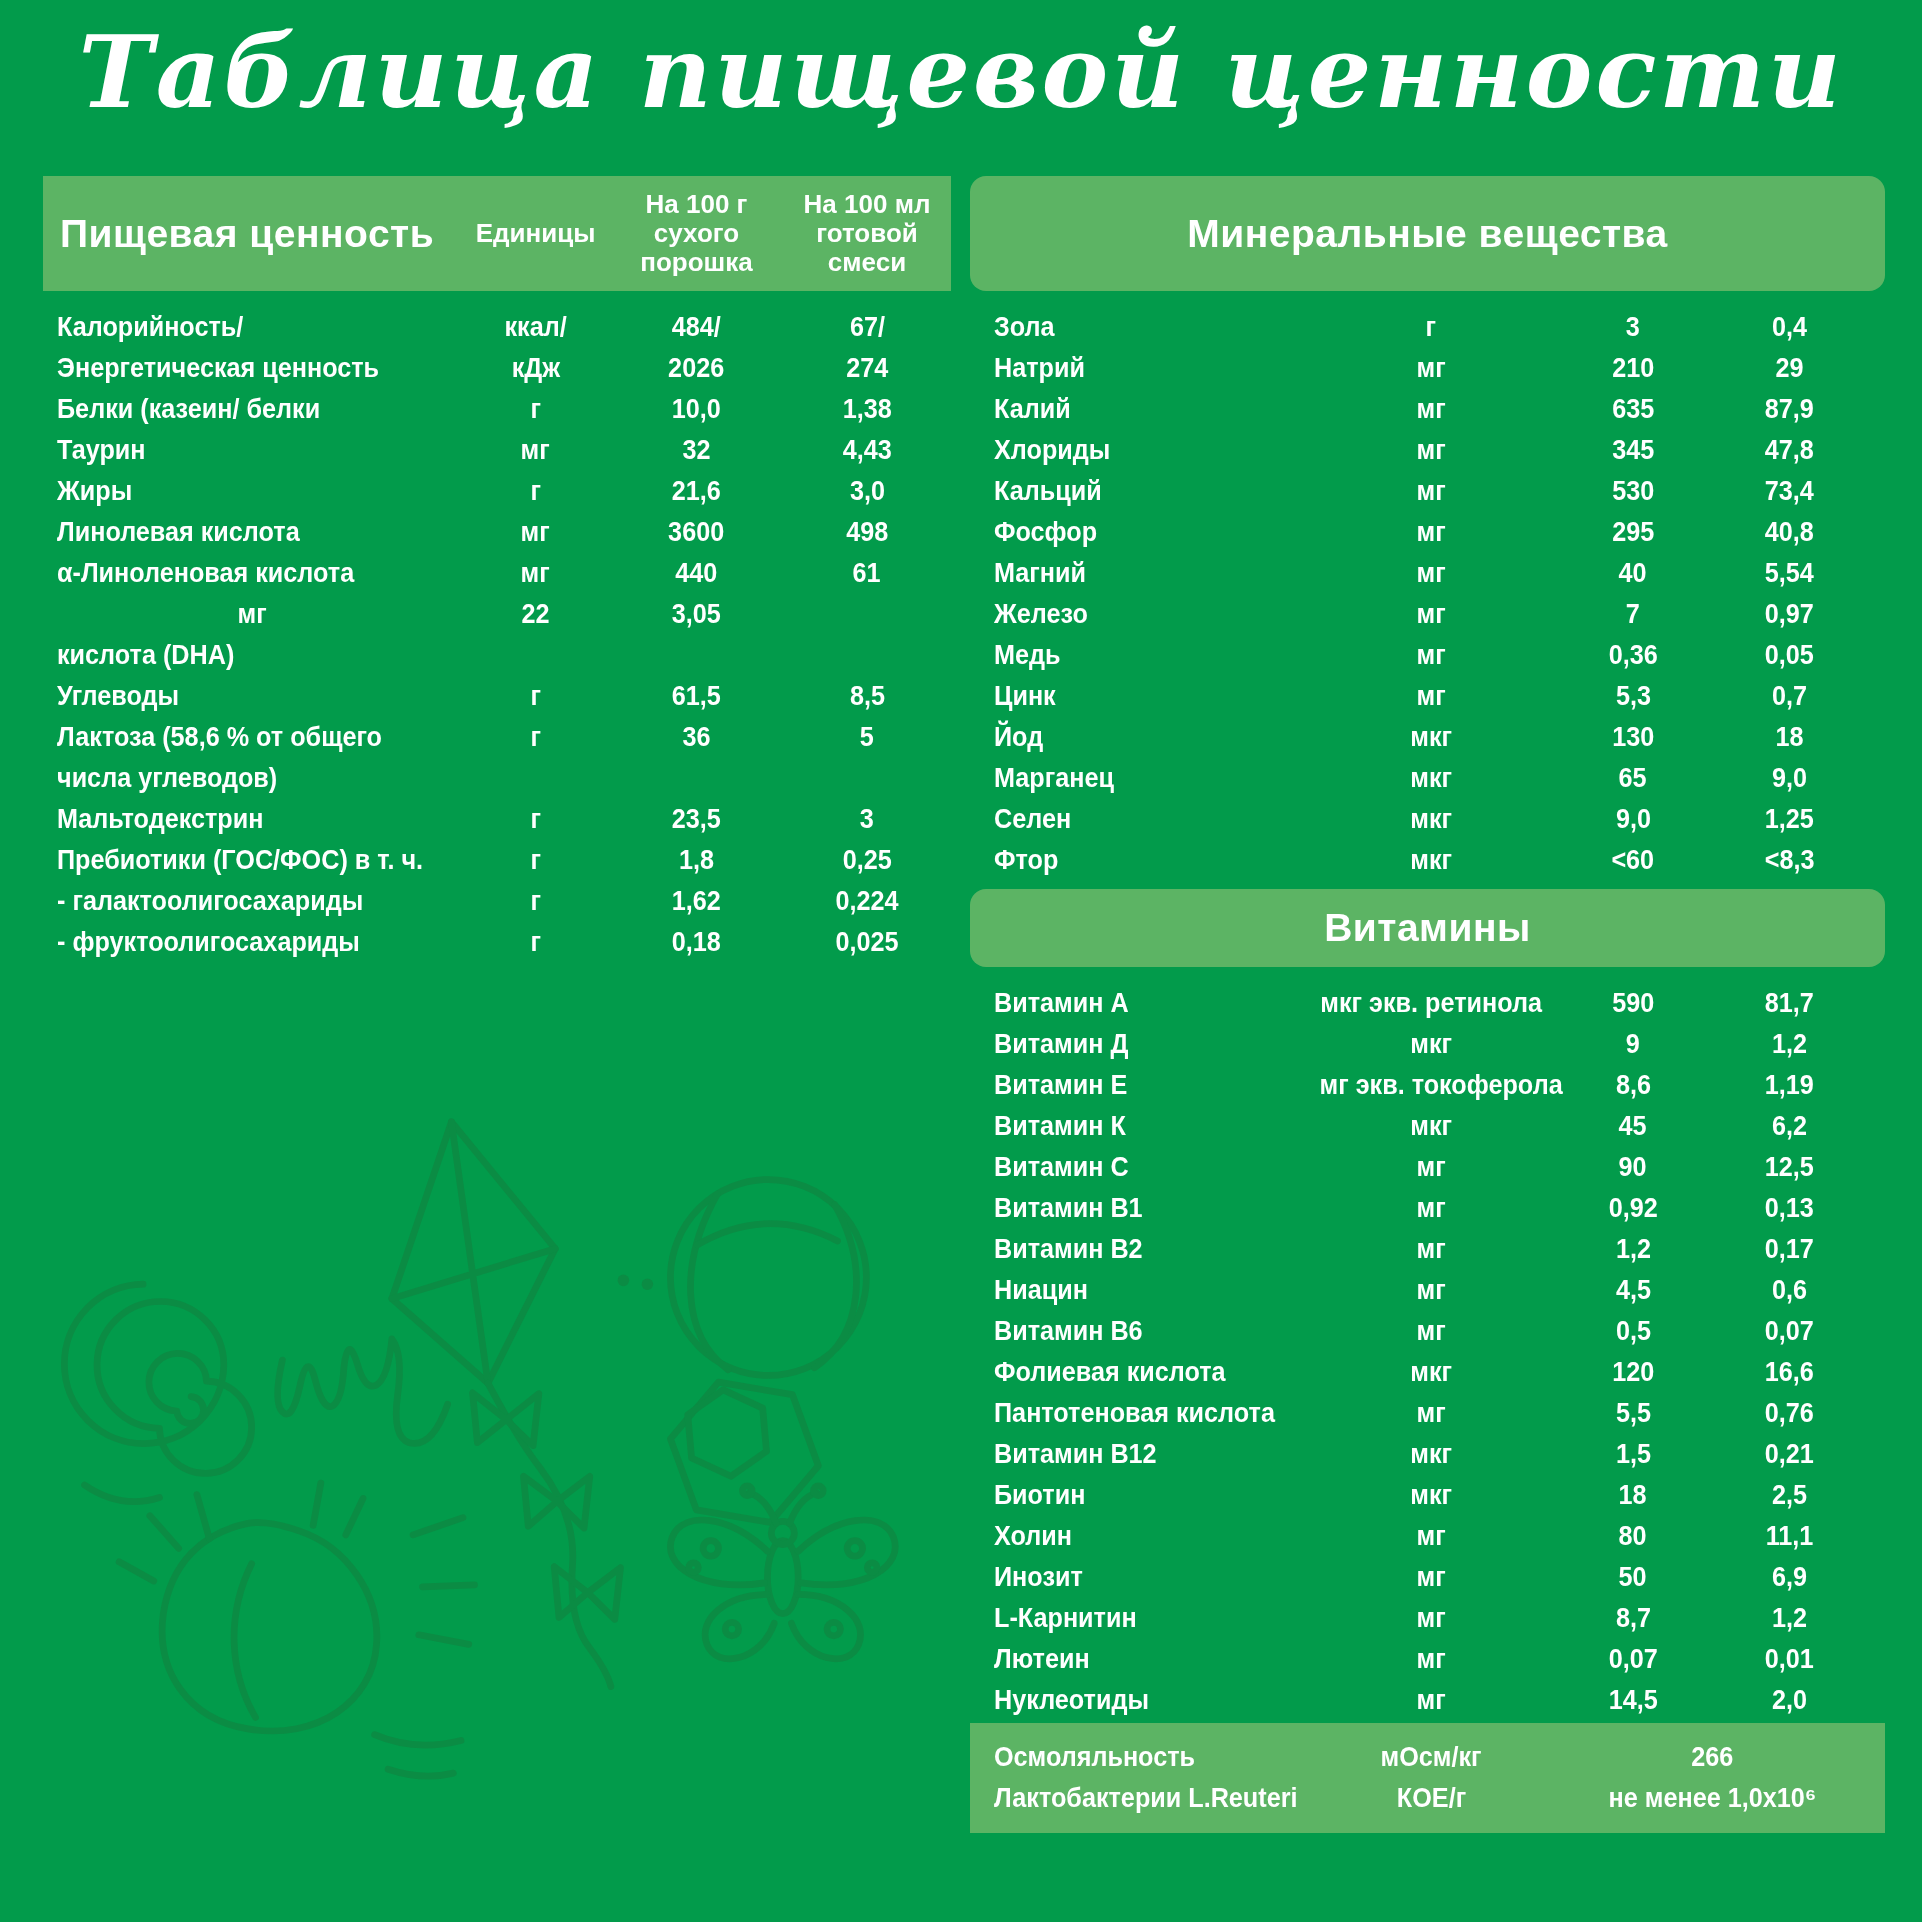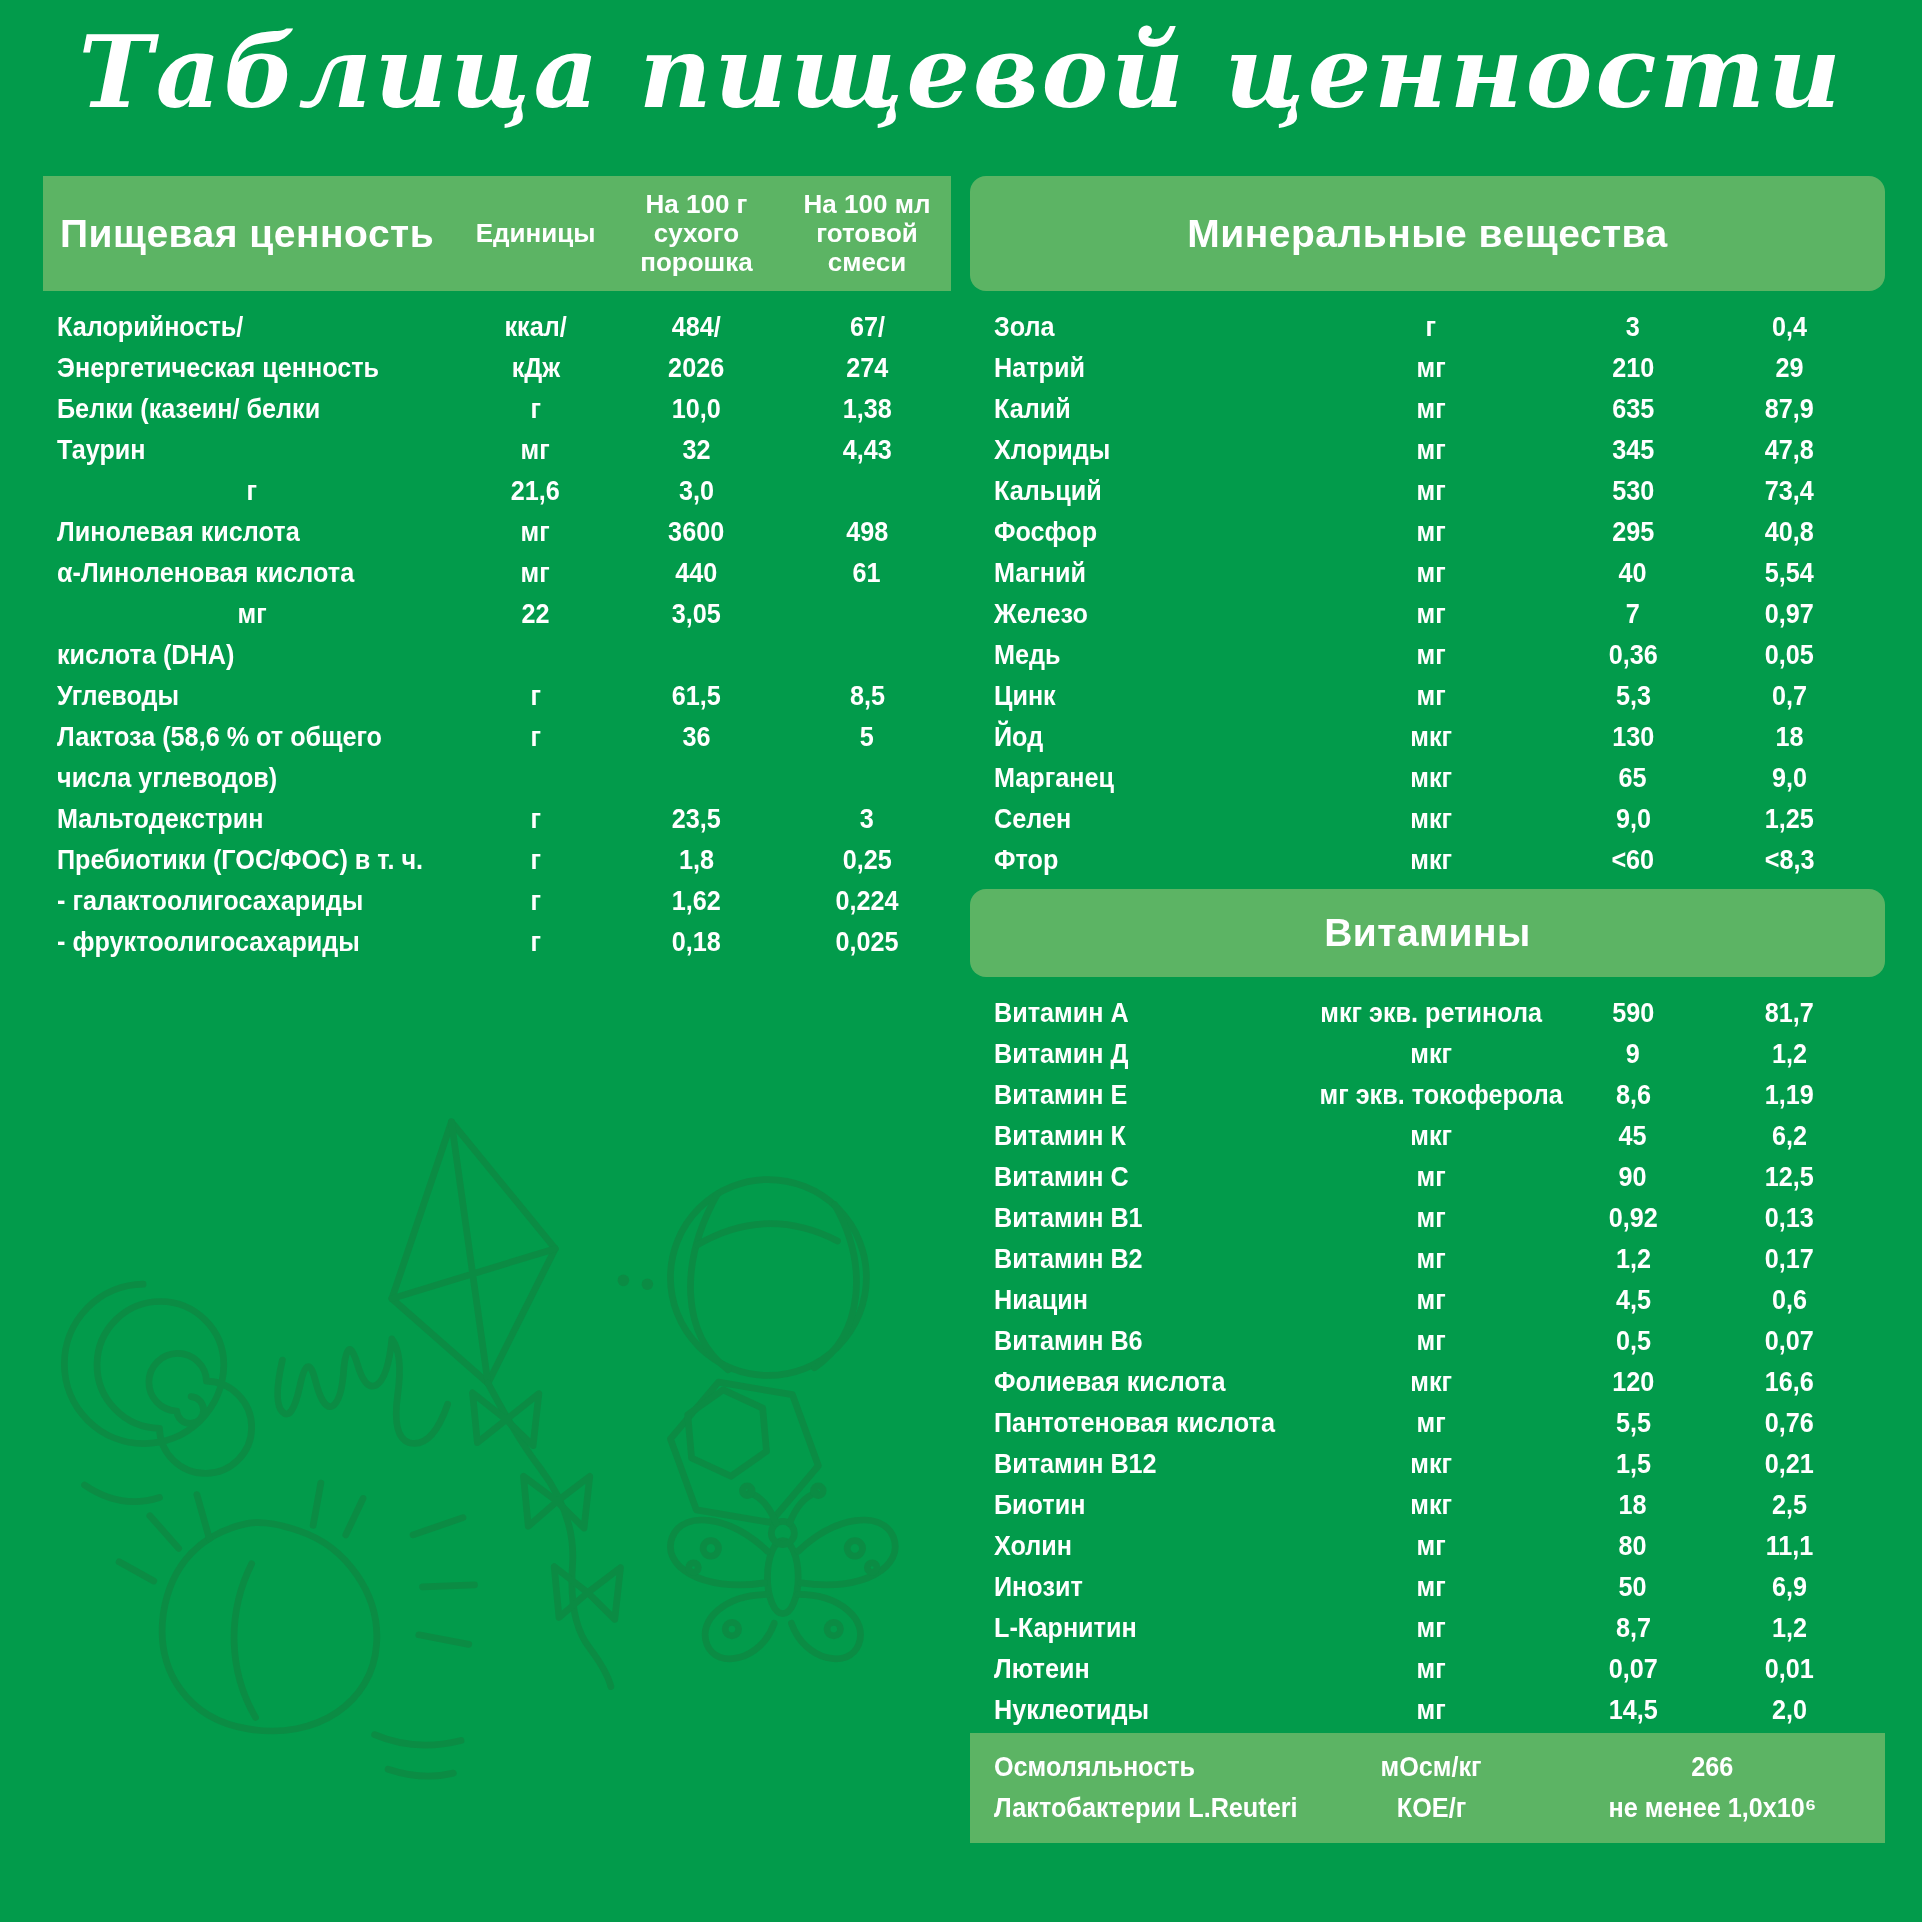--- a/index.html
+++ b/index.html
@@ -21,21 +21,21 @@
   .head-band .band-title{padding-left:17px;}
   .colh{font-size:26px;line-height:29px;text-align:center;white-space:pre-line;}
   .rows{padding-top:15.4px;}
   .row{height:41px;font-size:28px;line-height:41px;}
   .c{overflow:visible;white-space:nowrap;}
   .c span{display:inline-block;transform:scaleX(0.9);}
   .name{padding-left:14.4px;}
   .panel.right .name{padding-left:24px;}
   .name span{transform-origin:0 50%;}
   .unit,.v1,.v2,.val{text-align:center;}
-  .vitamins-band{margin-top:8.6px;height:88px;}
+  .vitamins-band{margin-top:8.6px;height:78px;}
   .extras-band{margin-top:2.9px;height:110px;background:#5CB464;padding-top:12.5px;box-sizing:border-box;}
 </style>
 </head>
 <body>
 
 <div class="page">
 
   <svg class="doodles" viewBox="0 0 2001 2001" xmlns="http://www.w3.org/2000/svg" fill="none" stroke="#0B8C44" stroke-width="7" stroke-linecap="round" stroke-linejoin="round">
     <g>
       <path d="M149 1337 a83 83 0 1 0 84 84 a66 66 0 1 0 -67 66 a48 48 0 1 0 49 -49 a30 30 0 1 0 -31 31 a14 14 0 1 0 15 -15"></path>
@@ -138,20 +138,21 @@
 
 
         <div class="row lgrid">
           <div class="c name"><span>Таурин</span></div>
           <div class="c unit"><span>мг</span></div>
           <div class="c v1"><span>32</span></div>
           <div class="c v2"><span>4,43</span></div>
         </div>
 
         <div class="row lgrid">
+          <div class="c name"><span>Жиры</span></div>
           <div class="c unit"><span>г</span></div>
           <div class="c v1"><span>21,6</span></div>
           <div class="c v2"><span>3,0</span></div>
         </div>
 
         <div class="row lgrid">
           <div class="c name"><span>Линолевая кислота</span></div>
           <div class="c unit"><span>мг</span></div>
           <div class="c v1"><span>3600</span></div>
           <div class="c v2"><span>498</span></div>

